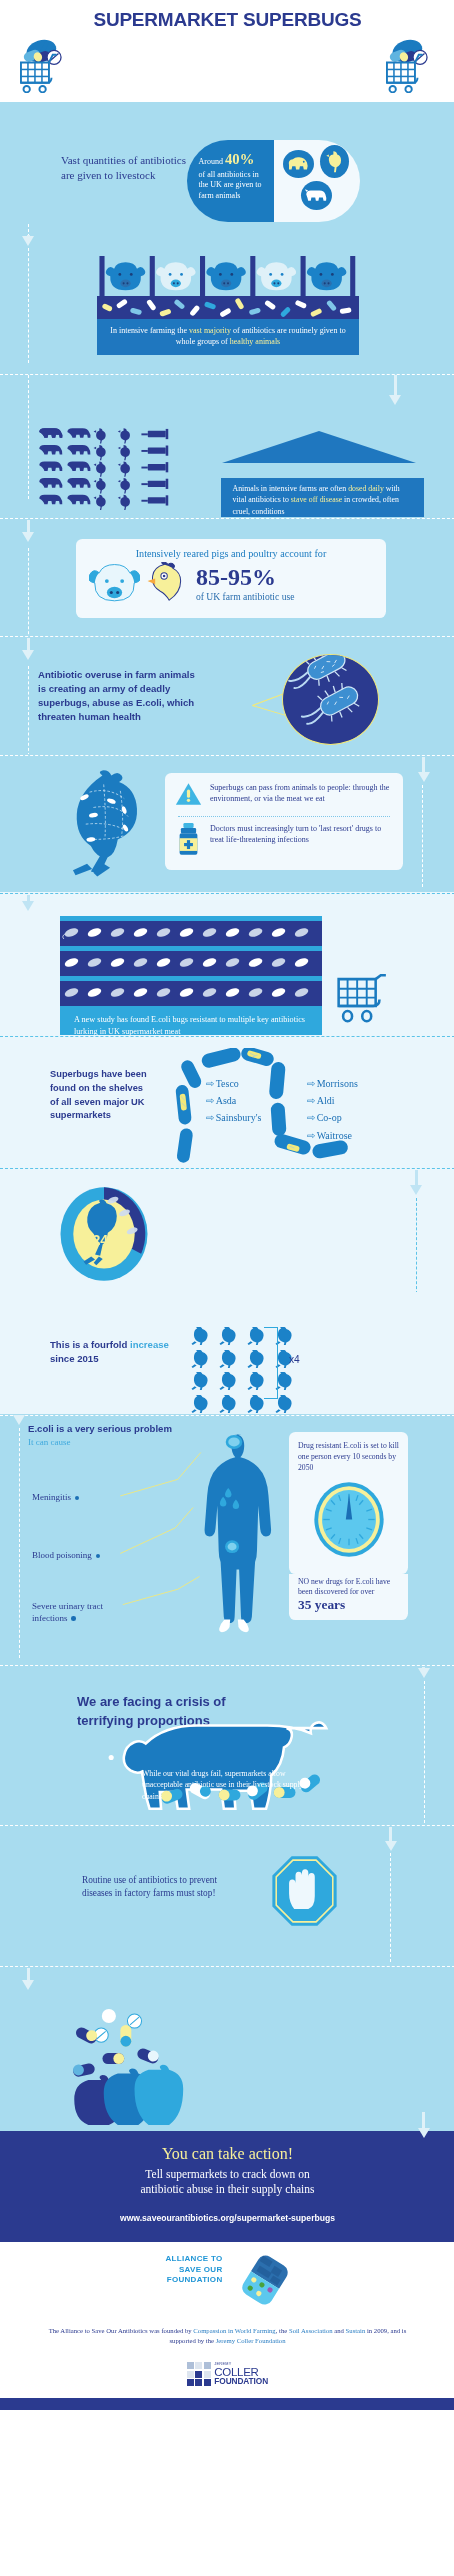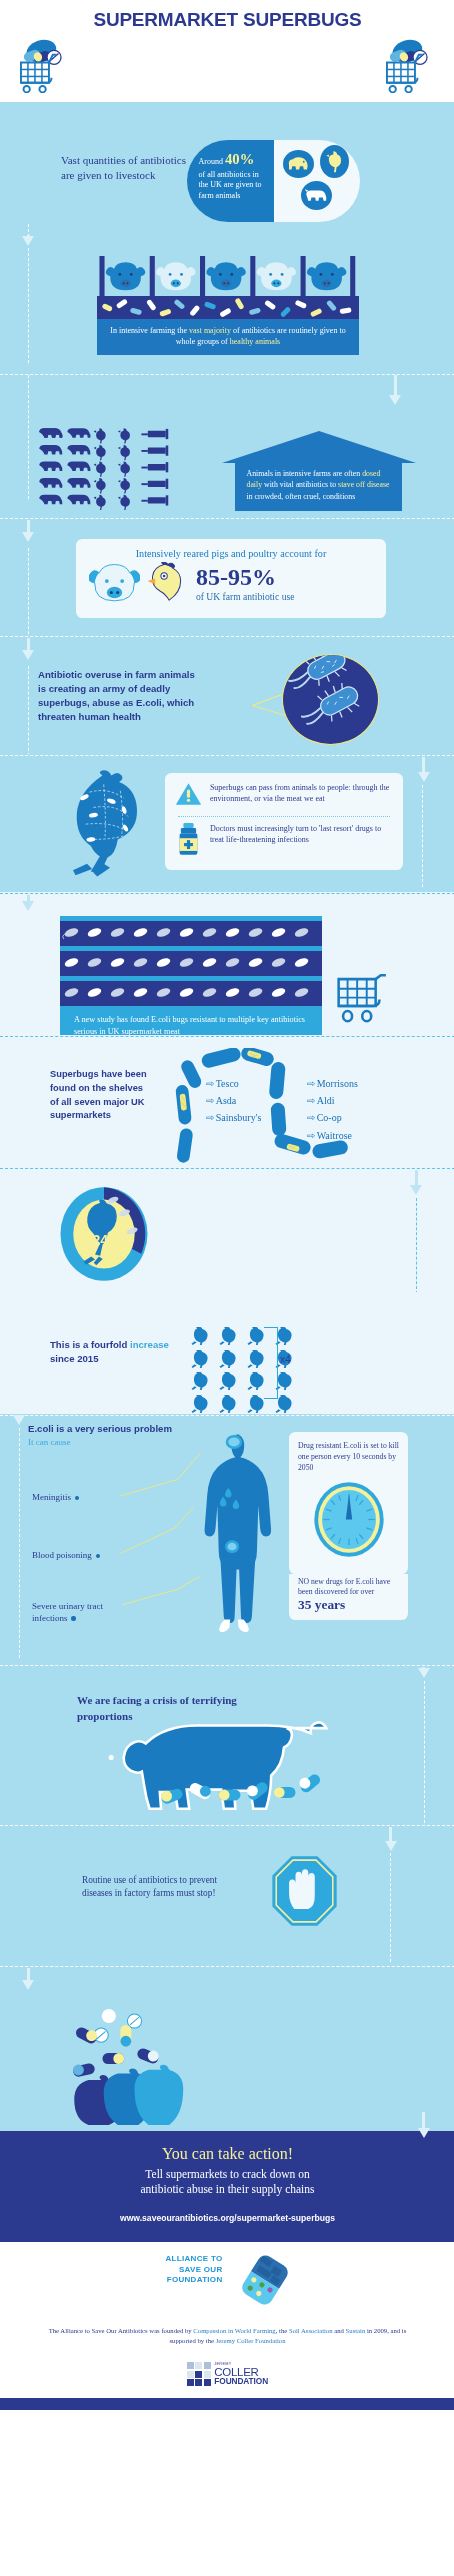--- a/index.html
+++ b/index.html
@@ -79,21 +79,21 @@
   }
 
   
   .s3 { height: 146px; }
   .grid-icons { position: absolute; left: 38px; top: 56px; }
   .barn { position: absolute; left: 221px; top: 60px; width: 195px; }
   .barn-roof { width: 0; height: 0; margin: 0 auto;
     border-left: 97px solid transparent; border-right: 97px solid transparent;
     border-bottom: 32px solid #1f77bf; }
   .barn-body { background: #1f77bf; color: #fff; font-size: 7.8px;
-    line-height: 1.45; padding: 5.1px 11.5px 9px; width: 167px; margin: 0 auto; }
+    line-height: 1.45; padding: 5.1px 11.5px 9px; width: 203px; margin: 15px auto; }
 
   
   .s4 { height: 118px; padding-left: 44px; }
   .card {
     position: absolute; background: #f2f9fd; border-radius: 6.4px;
   }
   .c4 { left: 76px; top: 22px; width: 310px; height: 79px; padding: 9px 12.8px; }
   .c4 .cap { font-size: 10.2px; color: #1b7bc0; text-align: center; }
   .c4 .bigrow { display: flex; align-items: center; margin-top: 2.6px; }
   .c4 .bignum { font-size: 24px; font-weight: bold; color: #2b3a8f; line-height: 1; }
@@ -147,21 +147,21 @@
   
   .s10 { height: 122px; }
   .s10 .lead { position: absolute; left: 50px; top: 46px; width: 122px;
     font-family: "Liberation Sans", sans-serif; font-weight: bold;
     font-size: 9.6px; color: #2b3a8f; line-height: 1.45; }
   .s10 .lead .lt { color: #3fa9dd; }
   .chickgrid { position: absolute; left: 187px; top: 35px;
     display: grid; grid-template-columns: repeat(4, 28px); gap: 2.6px 0; }
   .brace { position: absolute; left: 264px; top: 35px; width: 14px; height: 72px;
     border: 1.9px solid #2fa8dd; border-left: none; }
-  .x4 { position: absolute; left: 280px; top: 62px;
+  .x4 { position: absolute; left: 289px; top: 62px;
     font-family: "Liberation Sans", sans-serif; font-size: 10.2px; color: #2b3a8f; }
 
   
   .s11 { height: 250px; }
   .s11 .h { position: absolute; left: 28px; top: 9px;
     font-family: "Liberation Sans", sans-serif; font-weight: bold;
     font-size: 9.6px; color: #2b3a8f; }
   .s11 .sub { position: absolute; left: 28px; top: 23px; font-size: 9px; color: #3fa9dd; }
   .sympt { position: absolute; font-size: 9px; color: #2b3a8f; line-height: 1.3; }
   .dotmark { width: 4.5px; height: 4.5px; border-radius: 50%; background: #1b6fb5;
@@ -171,22 +171,22 @@
   .c11 .t { font-size: 7.7px; color: #2b3a8f; line-height: 1.4; }
   .clock { width: 72px; height: 77px; margin: 7.7px auto 0; position: relative; }
   .c11b2 { position: absolute; left: 289px; top: 160px; width: 119px; height: 46px;
     background: #f2f9fd; border-radius: 0 0 6.4px 6.4px; padding: 2.6px 9px 6.4px; }
   .c11b2 .t { font-size: 7.7px; color: #2b3a8f; line-height: 1.35; }
   .c11b2 .yrs { font-size: 13.4px; font-weight: bold; color: #2b3a8f; }
 
   
   .s12 { height: 160px; }
   .s12 .lead { position: absolute; left: 77px; top: 29px; width: 160px;
-    font-family: Liberation Serif, serif; font-weight: bold;
-    font-size: 11px; color: #2b3a8f; line-height: 1.45; }
+    font-family: Liberation Sans, sans-serif; font-weight: bold;
+    font-size: 13px; color: #2b3a8f; line-height: 1.45; }
   .pigwrap { position: absolute; left: 83px; top: 55px; }
   .pig-txt { position: absolute; left: 142px; top: 104px; width: 168px;
     color: #fff; font-size: 7.8px; line-height: 1.46; }
 
   
   .s13 { height: 141px; }
   .s13 .lead { position: absolute; left: 82px; top: 50px; width: 147px;
     font-size: 9.3px; color: #2b3a8f; line-height: 1.45; }
   .stopsign { position: absolute; left: 271px; top: 31px; width: 67px; height: 72px; }
 
@@ -766,21 +766,21 @@
               </g>
           <g transform="translate(330,8)" fill="#fff">
                 <ellipse cx="12" cy="10" rx="11" ry="6" transform="rotate(-20 12 10)"></ellipse>
               </g>
           <g transform="translate(366,8)">
                 <ellipse cx="12" cy="10" rx="11" ry="6" transform="rotate(-20 12 10)"></ellipse>
               </g>
         </g>
           </svg>
       </div>
-      <div class="shelf-banner">A new study has found E.coli bugs resistant to multiple key antibiotics serious in UK supermarket meat</div>
+      <div class="shelf-banner">A new study has found E.coli bugs resistant to multiple key antibiotics lurking in UK supermarket meat</div>
     </div>
 
     <div class="cart-shelf">
       <svg width="64" height="60" viewBox="0 0 100 94">
         <path d="M4 8 h58 v42 h-58 z" fill="none" stroke="#1b7bc0" stroke-width="4"></path>
         <path d="M62 8 l8 -6 h8" fill="none" stroke="#1b7bc0" stroke-width="4"></path>
         <line x1="18" y1="8" x2="18" y2="50" stroke="#1b7bc0" stroke-width="3"></line>
         <line x1="33" y1="8" x2="33" y2="50" stroke="#1b7bc0" stroke-width="3"></line>
         <line x1="48" y1="8" x2="48" y2="50" stroke="#1b7bc0" stroke-width="3"></line>
         <line x1="4" y1="23" x2="62" y2="23" stroke="#1b7bc0" stroke-width="3"></line>
@@ -1036,20 +1036,21 @@
           <rect x="212" y="110" width="17" height="17" rx="8.5" fill="#f7f09a"></rect>
           <rect x="256" y="104" width="34" height="17" rx="8.5" fill="#2fa8dd" transform="rotate(-38 273 112)"></rect>
           <rect x="256" y="104" width="17" height="17" rx="8.5" fill="#fff" transform="rotate(-38 264 112)"></rect>
           <rect x="298" y="106" width="34" height="17" rx="8.5" fill="#2fa8dd"></rect>
           <rect x="298" y="106" width="17" height="17" rx="8.5" fill="#f7f09a"></rect>
           <rect x="338" y="92" width="34" height="17" rx="8.5" fill="#2fa8dd" transform="rotate(-40 355 100)"></rect>
           <rect x="338" y="92" width="17" height="17" rx="8.5" fill="#fff" transform="rotate(-40 346 100)"></rect>
         </g>
       </svg>
     </div>
+    <div class="pig-txt">While our vital drugs fail, supermarkets allow unacceptable antibiotic use in their livestock supply chains</div>
   </div>
 
   <div class="section s13 bg-lightblue">
     <div class="hline" style="top:1.3px;"></div>
     <div class="arrow-stem" style="left:389px; top:2.6px; height:15.4px;"></div>
     <div class="arrow-dn" style="left:385px; top:16.6px;"></div>
     <div class="vline" style="left:390px; top:29px; height:109px;"></div>
 
     <div class="lead">Routine use of antibiotics to prevent diseases in factory farms must stop!</div>
     <div class="stopsign">

